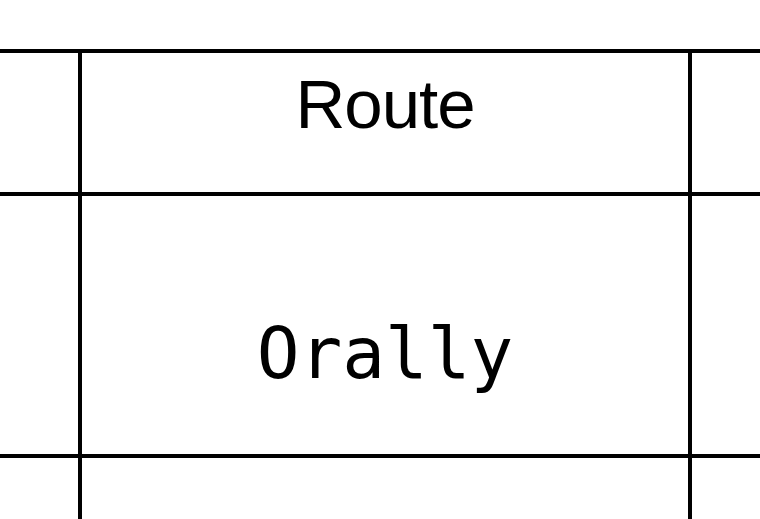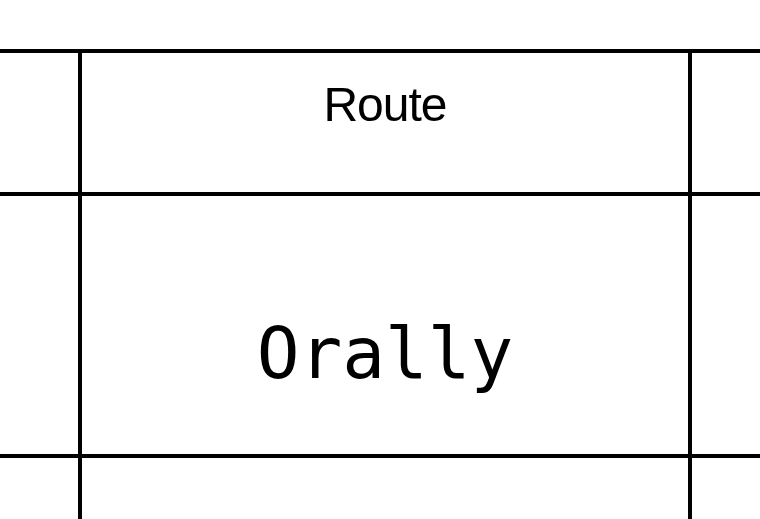--- a/index.html
+++ b/index.html
@@ -51,21 +51,21 @@
     overflow: hidden;
   }
 
   
   #cell-header {
     left: 82px;
     top: 53px;
     width: 606px;
     height: 102px;
     font-family: "Liberation Sans", sans-serif;
-    font-size: 48px;
+    font-size: 69px;
     font-weight: 400;
     letter-spacing: -1px;
   }
 
   
   #cell-data {
     left: 82px;
     top: 196px;
     width: 606px;
     height: 314px;

